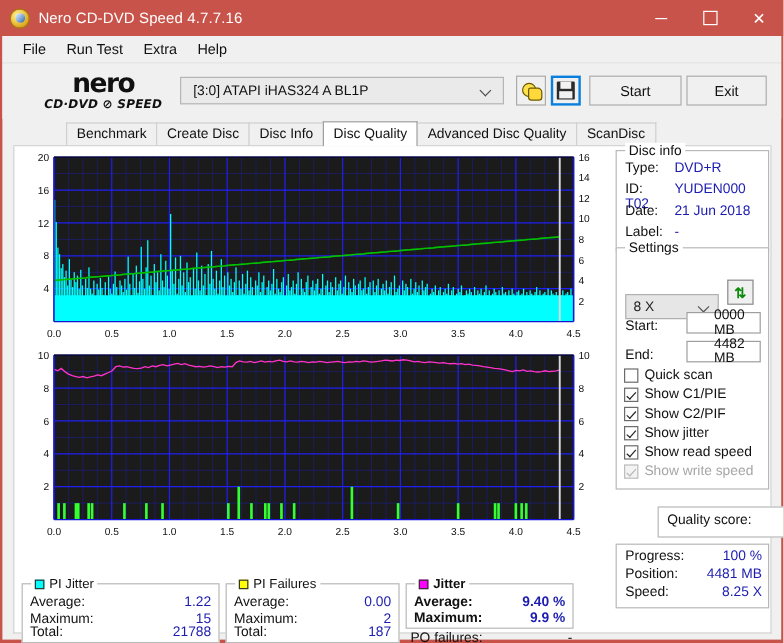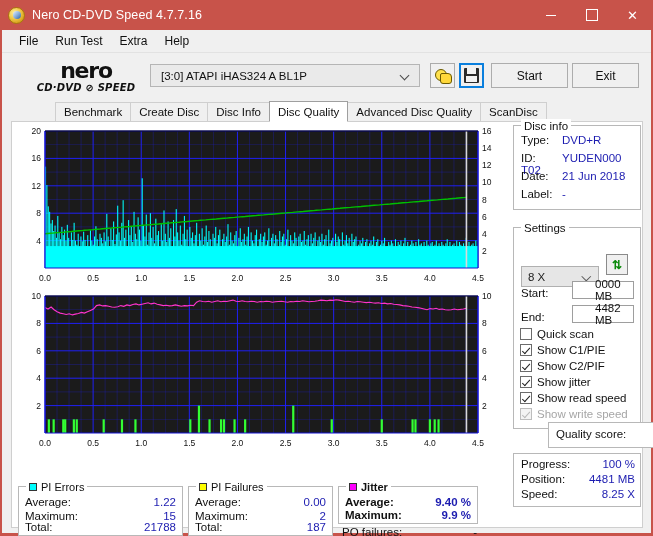--- a/index.html
+++ b/index.html
@@ -224,21 +224,21 @@
   .rbox {
     position: absolute; border: 1px solid #b8b8b8; background: #ffffff;
   }
   .rbox > .legend {
     position: absolute; left: 7px; top: -7px; height: 13px;
     background: #ffffff; padding: 0 3px;
     font-size: 11.5px; color: #111;
     display: flex; align-items: center;
   }
   #rb-discinfo { left: 501px; top: 3px;   width: 128px; height: 85px; }
-  #rb-settings { left: 501px; top: 105px;  width: 128px; height: 202px; }
+  #rb-settings { left: 501px; top: 84px;  width: 128px; height: 202px; }
   #rb-quality  { left: 501px; top: 300px; width: 128px; height: 26px; margin-left: 35px; }
   #rb-progress { left: 501px; top: 331px; width: 128px; height: 54px; }
   .info-row { position: absolute; left: 7px; font-size: 11.5px; color: #111; }
   .info-row .k { display: inline-block; width: 41px; }
   .info-row .v { color: #1c1cb0; }
 
   .speed-select {
     position: absolute; left: 7px; top: 26px; width: 78px; height: 21px;
     background: #e6e6e6; border: 1px solid #b0b0b0;
     display: flex; align-items: center;
@@ -861,21 +861,21 @@
             <text x="316.66666666666663" y="156" text-anchor="middle" font-size="8.5" fill="#111" font-family="&quot;Liberation Sans&quot;, sans-serif">3.0</text>
             <text x="364.77777777777777" y="156" text-anchor="middle" font-size="8.5" fill="#111" font-family="&quot;Liberation Sans&quot;, sans-serif">3.5</text>
             <text x="412.88888888888886" y="156" text-anchor="middle" font-size="8.5" fill="#111" font-family="&quot;Liberation Sans&quot;, sans-serif">4.0</text>
             <text x="461" y="156" text-anchor="middle" font-size="8.5" fill="#111" font-family="&quot;Liberation Sans&quot;, sans-serif">4.5</text>
           </svg>
         </div>
 
       <div class="statgroup" id="sg-pie">
         <div class="legend">
           <span class="swatch" id="sw-pie" style="background: rgb(0, 255, 255);"></span>
-          <span>PI Errors</span>
+          <span>PI Jitter</span>
         </div>
         <div class="statrow" style="top:9px">
           <span>Average:</span>
           <span class="v">1.22</span>
         </div>
         <div class="statrow" style="top:23px">
           <span>Maximum:</span>
           <span class="v">15</span>
         </div>
         <div class="statrow" style="top:34px">

